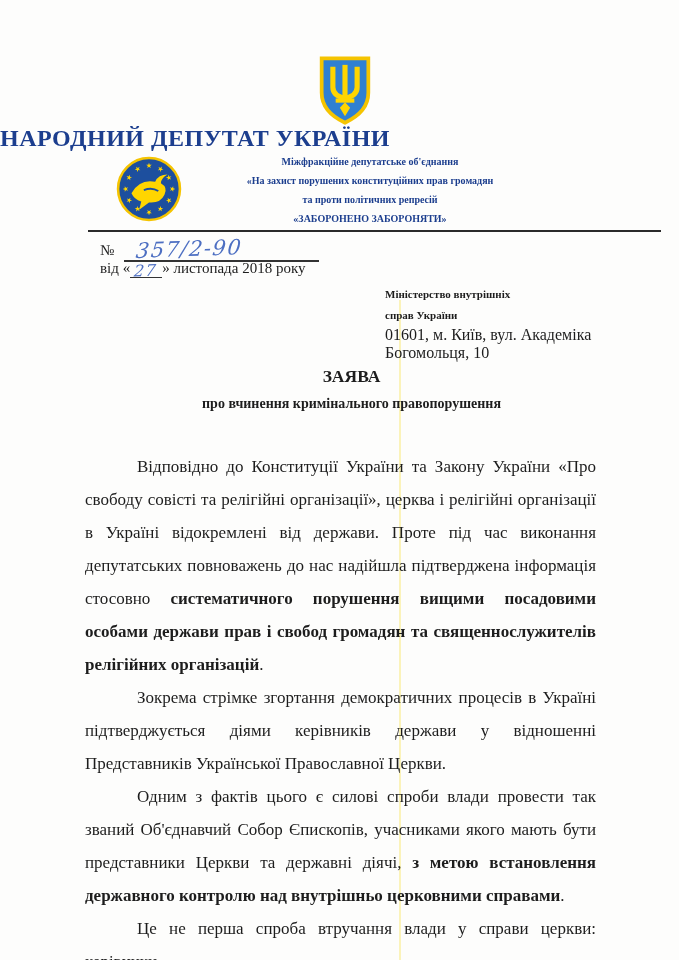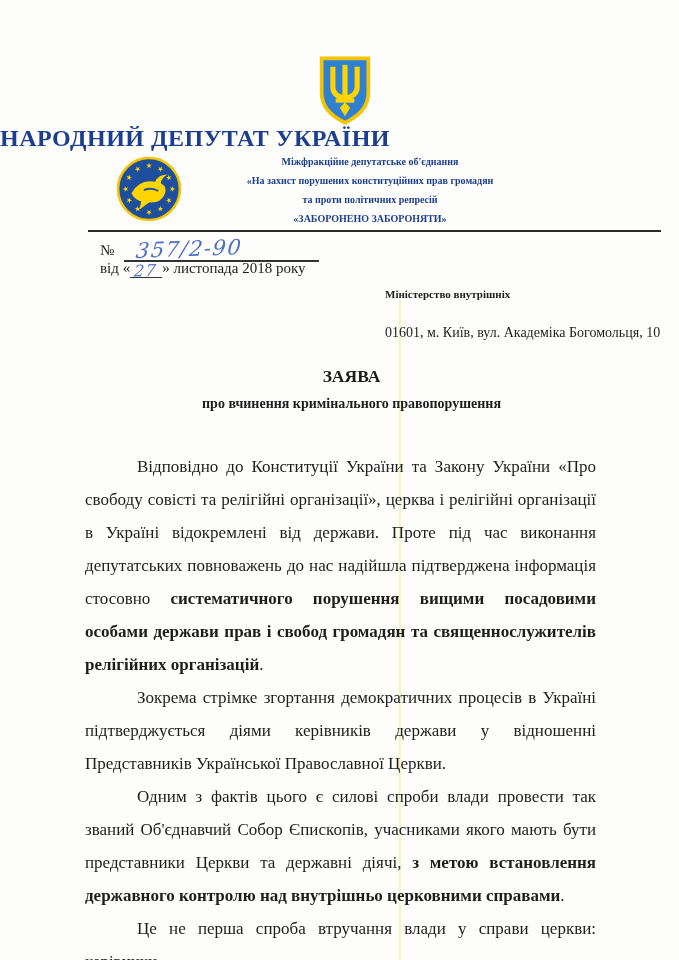--- a/index.html
+++ b/index.html
@@ -43,21 +43,21 @@
   }
   .hand-big{ font-size:21px; position:relative; top:1px; left:12px; }
   .ref-date{ position:absolute; top:258px; left:100px; font-size:15px; }
   .date-line{
     display:inline-block; width:32px; text-align:center;
     border-bottom:1.5px solid #333;
   }
   .hand-small{ font-size:16px; position:relative; top:3px; }
   .addressee{ position:absolute; top:284px; left:385px; }
   .addressee .bold-line{ font-size:11px; font-weight:bold; line-height:21px; }
-  .addressee .addr{ font-size:14px; margin-top:20px; }
+  .addressee .addr{ font-size:16px; margin-top:0; }
   .subject{
     position:absolute; top:362px; left:12px; width:100%;
     text-align:center; font-weight:bold;
   }
   .subject .t1{ font-size:17.5px; line-height:28px; }
   .subject .t2{ font-size:14px; line-height:28px; }
   .body-text{
     position:absolute; top:450px; left:85px; width:511px;
     font-size:17px; line-height:33px; text-align:justify;
   }
@@ -114,20 +114,21 @@
 <div class="ref-number">
   <span>№</span><span class="ref-line"><span class="handwritten hand-big">357/2-90</span></span>
 </div>
 
 <div class="ref-date">
   <span>від «</span><span class="date-line"><span class="handwritten hand-small">27</span></span><span>» листопада 2018 року</span>
 </div>
 
 <div class="addressee">
   <div class="bold-line">Міністерство внутрішніх</div>
+  <div class="bold-line">справ України</div>
   <div class="addr">01601, м. Київ, вул. Академіка Богомольця, 10</div>
 </div>
 
 <div class="subject">
   <div class="t1">ЗАЯВА</div>
   <div class="t2">про вчинення кримінального правопорушення</div>
 </div>
 
 <div class="body-text">
   <p><span>Відповідно до Конституції України та Закону України «Про свободу совісті та релігійні організації», церква і релігійні організації в Україні відокремлені від держави. Проте під час виконання депутатських повноважень до нас надійшла підтверджена інформація стосовно </span><span class="b">систематичного порушення вищими посадовими особами держави прав і свобод громадян та священнослужителів релігійних організацій</span><span>.</span></p>

